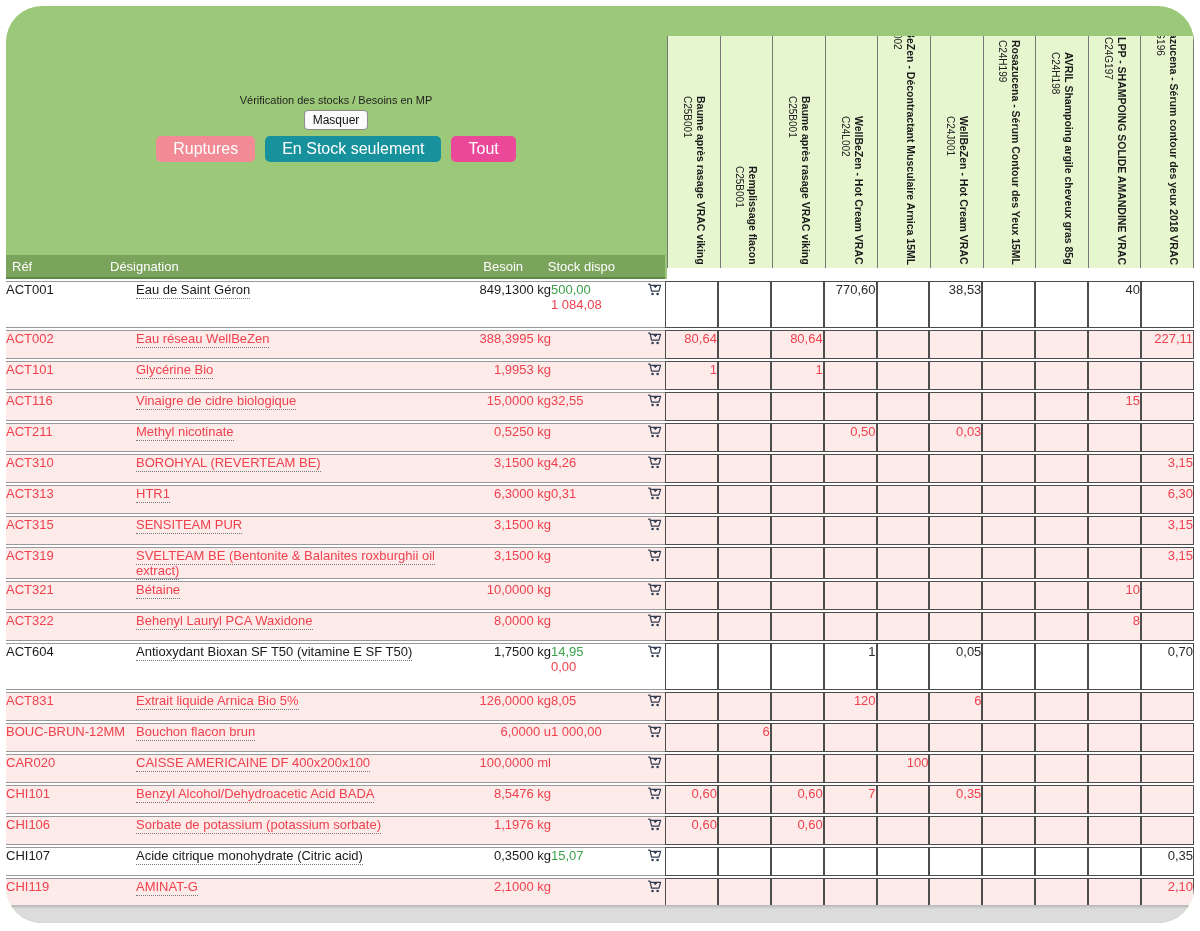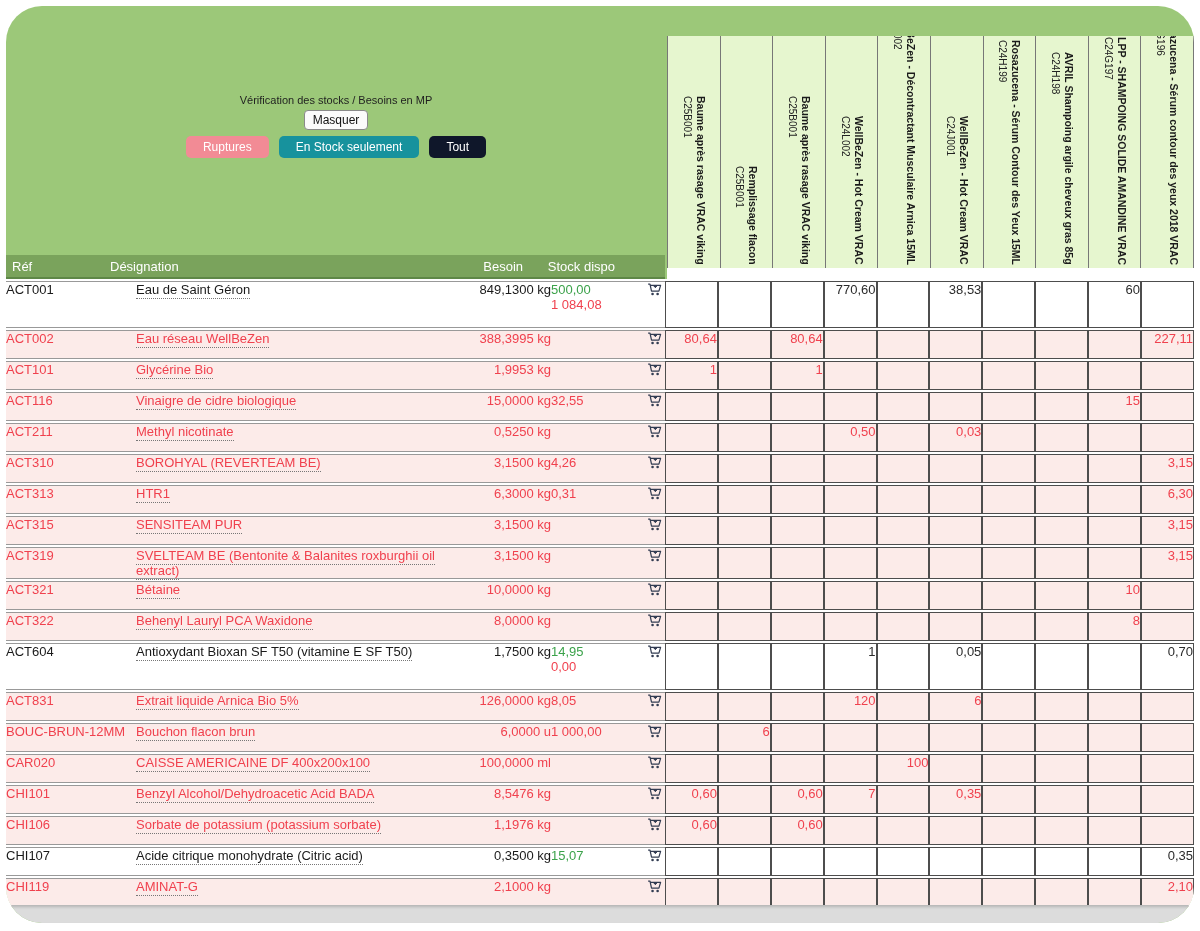--- a/index.html
+++ b/index.html
@@ -15,21 +15,21 @@
   .window{position:absolute;left:6px;top:6px;width:1188px;height:917px;
           border-radius:36px;background:var(--window-bg);overflow:hidden;}
 
   
   .panel{position:absolute;left:0;top:0;width:660px;text-align:center;}
   .title{margin-top:88px;font-size:11px;color:#1f1f1f;}
   .masquer{margin-top:4px;font-size:12px;padding:2px 8px;background:#fbfbfb;
            border:1px solid #8a8a8a;border-radius:4px;color:#111;cursor:pointer;}
   .affichage{margin-top:5px;font-size:15px;color:#1f1f1f;}
   .filters{margin-top:6px;display:flex;justify-content:center;gap:10px;}
-  .fbtn{border:none;color:#fff;font-size:12px;padding:4px 17px;border-radius:5px;cursor:pointer;}
+  .fbtn{border:none;color:#fff;font-size:16px;padding:4px 17px;border-radius:5px;cursor:pointer;}
 
   
   .vheaders{position:absolute;left:661px;top:30px;width:527px;height:232px;
             display:flex;border-left:1px solid #777;}
   .vh-cell{flex:1;background:var(--vheader-bg);border-right:1px solid #777;
            position:relative;overflow:hidden;}
   .vh-text{position:absolute;bottom:3px;left:50%;transform:translateX(-50%);
            writing-mode:vertical-rl;text-orientation:mixed;white-space:nowrap;}
   .vh-name{font-weight:bold;font-size:10.5px;color:#1b1b1b;line-height:13px;}
   .vh-code{font-size:10px;color:#222;line-height:13px;}
@@ -74,21 +74,21 @@
 <div class="window">
 
   <div class="panel">
     <div class="title">Vérification des stocks / Besoins en MP</div>
     <div>
       <button class="masquer">Masquer</button>
     </div>
     <div class="filters">
         <button class="fbtn" style="background: rgb(242, 139, 149);">Ruptures</button>
         <button class="fbtn" style="background: rgb(23, 146, 157);">En Stock seulement</button>
-        <button class="fbtn" style="background: #0f172a;">Tout</button>
+        <button class="fbtn" style="background: #ec4899;">Tout</button>
       </div>
   </div>
 
   <div class="vheaders">
       <div class="vh-cell">
         <div class="vh-text">
           <div class="vh-name">Baume après rasage VRAC viking</div>
           <div class="vh-code">C25B001</div>
         </div>
       </div>
@@ -191,21 +191,21 @@
                     <path d="M8.9 3.1v3.4M7.2 4.8h3.4" stroke="#323c52" stroke-width="1.2"></path>
                   </svg></span></button></td>
             <td class="mcell"></td>
             <td class="mcell"></td>
             <td class="mcell"></td>
             <td class="mcell">770,60</td>
             <td class="mcell"></td>
             <td class="mcell">38,53</td>
             <td class="mcell"></td>
             <td class="mcell"></td>
-            <td class="mcell">60</td>
+            <td class="mcell">40</td>
             <td class="mcell"></td>
           </tr>
           <tr class="row rupture normal">
             <td class="lcell ref">ACT002</td>
             <td class="lcell des"><span class="dlink">Eau réseau WellBeZen</span></td>
             <td class="lcell bes">388,3995 kg</td>
             <td class="lcell sto"></td>
             <td class="lcell cart"><button class="cartbtn"><span><svg width="15" height="15" viewBox="0 0 16 16" fill="none">
                     <path d="M1.2 2.2h2l1.6 7.6h7.9l1.8-6.2H4" stroke="#323c52" stroke-width="1.3" fill="none" stroke-linejoin="round"></path>
                     <circle cx="5.9" cy="12.8" r="1.4" fill="#323c52"></circle>

